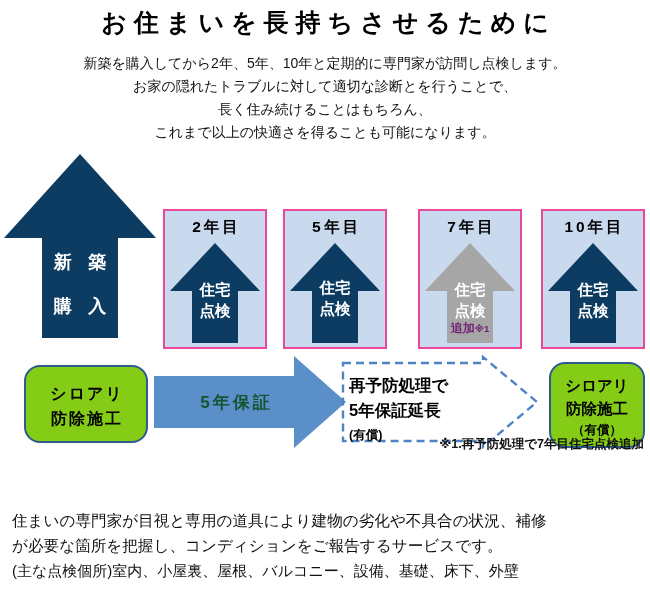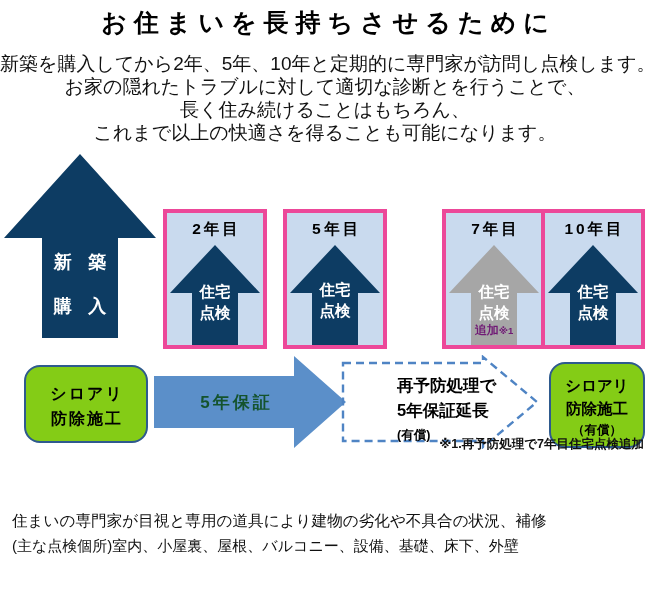--- a/index.html
+++ b/index.html
@@ -31,21 +31,21 @@
     text-indent: 7px;
     color: #000000;
     white-space: nowrap;
   }
   .intro {
     position: absolute;
     left: 0;
     top: 52px;
     width: 650px;
     text-align: center;
-    font-size: 19px;
+    font-size: 14px;
     line-height: 23px;
     color: #111111;
   }
   .intro .line { display: block; white-space: nowrap; }
 
   
   .diagram {
     position: absolute;
     left: 0;
     top: 0;
@@ -81,25 +81,25 @@
   .big-house-label span { display: block; }
 
   
   .year-card {
     position: absolute;
     top: 209px;
     width: 104px;
     height: 140px;
     box-sizing: border-box;
     background: #c9daee;
-    border: 4px solid #ec4899;
+    border: 2px solid #ec4899;
   }
   .year-card.y2  { left: 163px; }
   .year-card.y5  { left: 283px; font-family: Liberation Mono, monospace; }
-  .year-card.y7  { left: 418px; margin-left: 24px; }
+  .year-card.y7  { left: 418px; }
   .year-card.y10 { left: 541px; }
 
   .year-card-title {
     position: absolute;
     left: 0;
     top: 6px;
     width: 100%;
     text-align: center;
     font-size: 15.5px;
     font-weight: bold;
@@ -227,21 +227,20 @@
   .arrow-dashed-label {
     position: absolute;
     left: 8px;
     top: 18px;
     width: 156px;
     text-align: left;
     color: #000000;
     font-size: 16.5px;
     font-weight: bold;
     line-height: 25px;
-    margin-left: 48px;
   }
   .arrow-dashed-label span { display: block; white-space: nowrap; }
   .arrow-dashed-label .paid { font-size: 12.5px; }
 
   
   .footnote {
     position: absolute;
     right: 6px;
     top: 436px;
     font-size: 12.5px;
@@ -379,14 +378,15 @@
     </div>
     <div class="pill-sub">（有償）</div>
   </div>
 
   <div class="footnote">※1.再予防処理で7年目住宅点検追加</div>
 
 </div>
 
 <div class="description">
   <span class="line">住まいの専門家が目視と専用の道具により建物の劣化や不具合の状況、補修</span>
+  <span class="line">が必要な箇所を把握し、コンディションをご報告するサービスです。</span>
   <span class="sub">(主な点検個所)室内、小屋裏、屋根、バルコニー、設備、基礎、床下、外壁</span>
 </div>
 
 </body></html>

